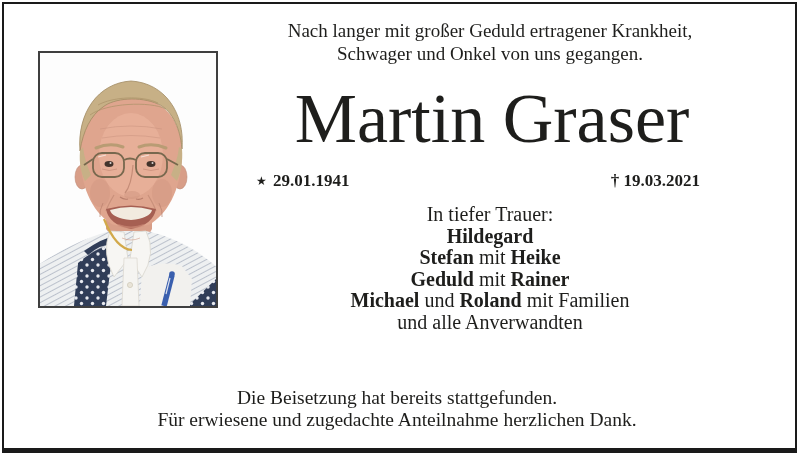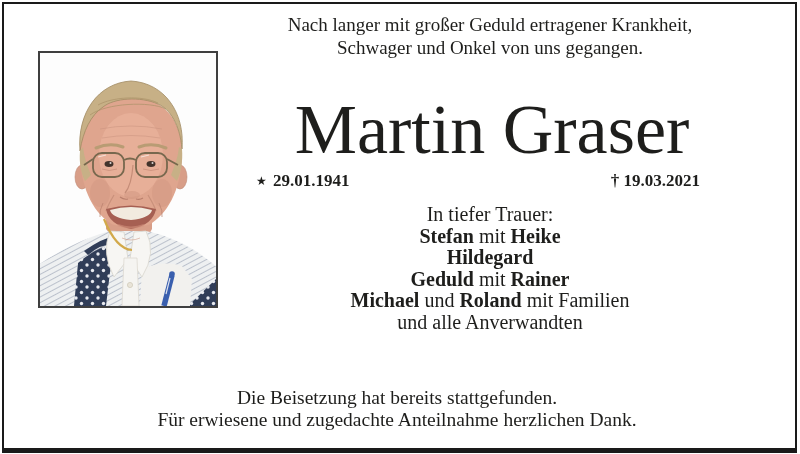--- a/index.html
+++ b/index.html
@@ -12,25 +12,25 @@
     position:absolute;left:2px;top:2px;right:3px;bottom:1px;
     border:2px solid #1a1a1a;border-bottom-width:5px;
     background:#ffffff;box-sizing:border-box;
   }
   .photo{
     position:absolute;left:38px;top:51px;width:176px;height:253px;
     border:2px solid #3f3f3f;background:#fdfdfd;
   }
   .photo svg{display:block;width:176px;height:253px;}
   .opening{
-    position:absolute;left:240px;top:14px;width:500px;
+    position:absolute;left:240px;top:20px;width:500px;
     text-align:center;font-size:19px;line-height:22.5px;
   }
   .name{
-    position:absolute;left:240px;top:95px;width:500px;padding-left:4px;
+    position:absolute;left:240px;top:84px;width:500px;padding-left:4px;
     box-sizing:border-box;text-align:center;
     font-size:70px;line-height:1;white-space:nowrap;
   }
   .dates{
     position:absolute;left:240px;top:171px;width:500px;box-sizing:border-box;
     display:flex;justify-content:space-between;
     padding:0 40px 0 16px;font-size:17px;line-height:1.2;font-weight:bold;
   }
   .star{font-family:"DejaVu Sans",sans-serif;font-size:12px;vertical-align:1px;letter-spacing:2px;}
   .dagger{font-size:17px;}
@@ -143,22 +143,22 @@
 
 <div class="name">Martin Graser</div>
 
 <div class="dates">
   <span><span class="star">★</span> <span>29.01.1941</span></span>
   <span><span class="dagger">†</span> <span>19.03.2021</span></span>
 </div>
 
 <div class="mourning">
   <div>In tiefer Trauer:</div>
+  <div><b>Hildegard</b></div>
   <div><b>Stefan</b><span> mit </span><b>Heike</b></div>
-  <div><b>Hildegard</b></div>
   <div><b>Geduld</b><span> mit </span><b>Rainer</b></div>
   <div><b>Michael</b><span> und </span><b>Roland</b><span> mit Familien</span></div>
   <div><span>und alle Anverwandten</span></div>
 </div>
 
 <div class="closing">
   <div>Die Beisetzung hat bereits stattgefunden.</div>
   <div>Für erwiesene und zugedachte Anteilnahme herzlichen Dank.</div>
 </div>
 

